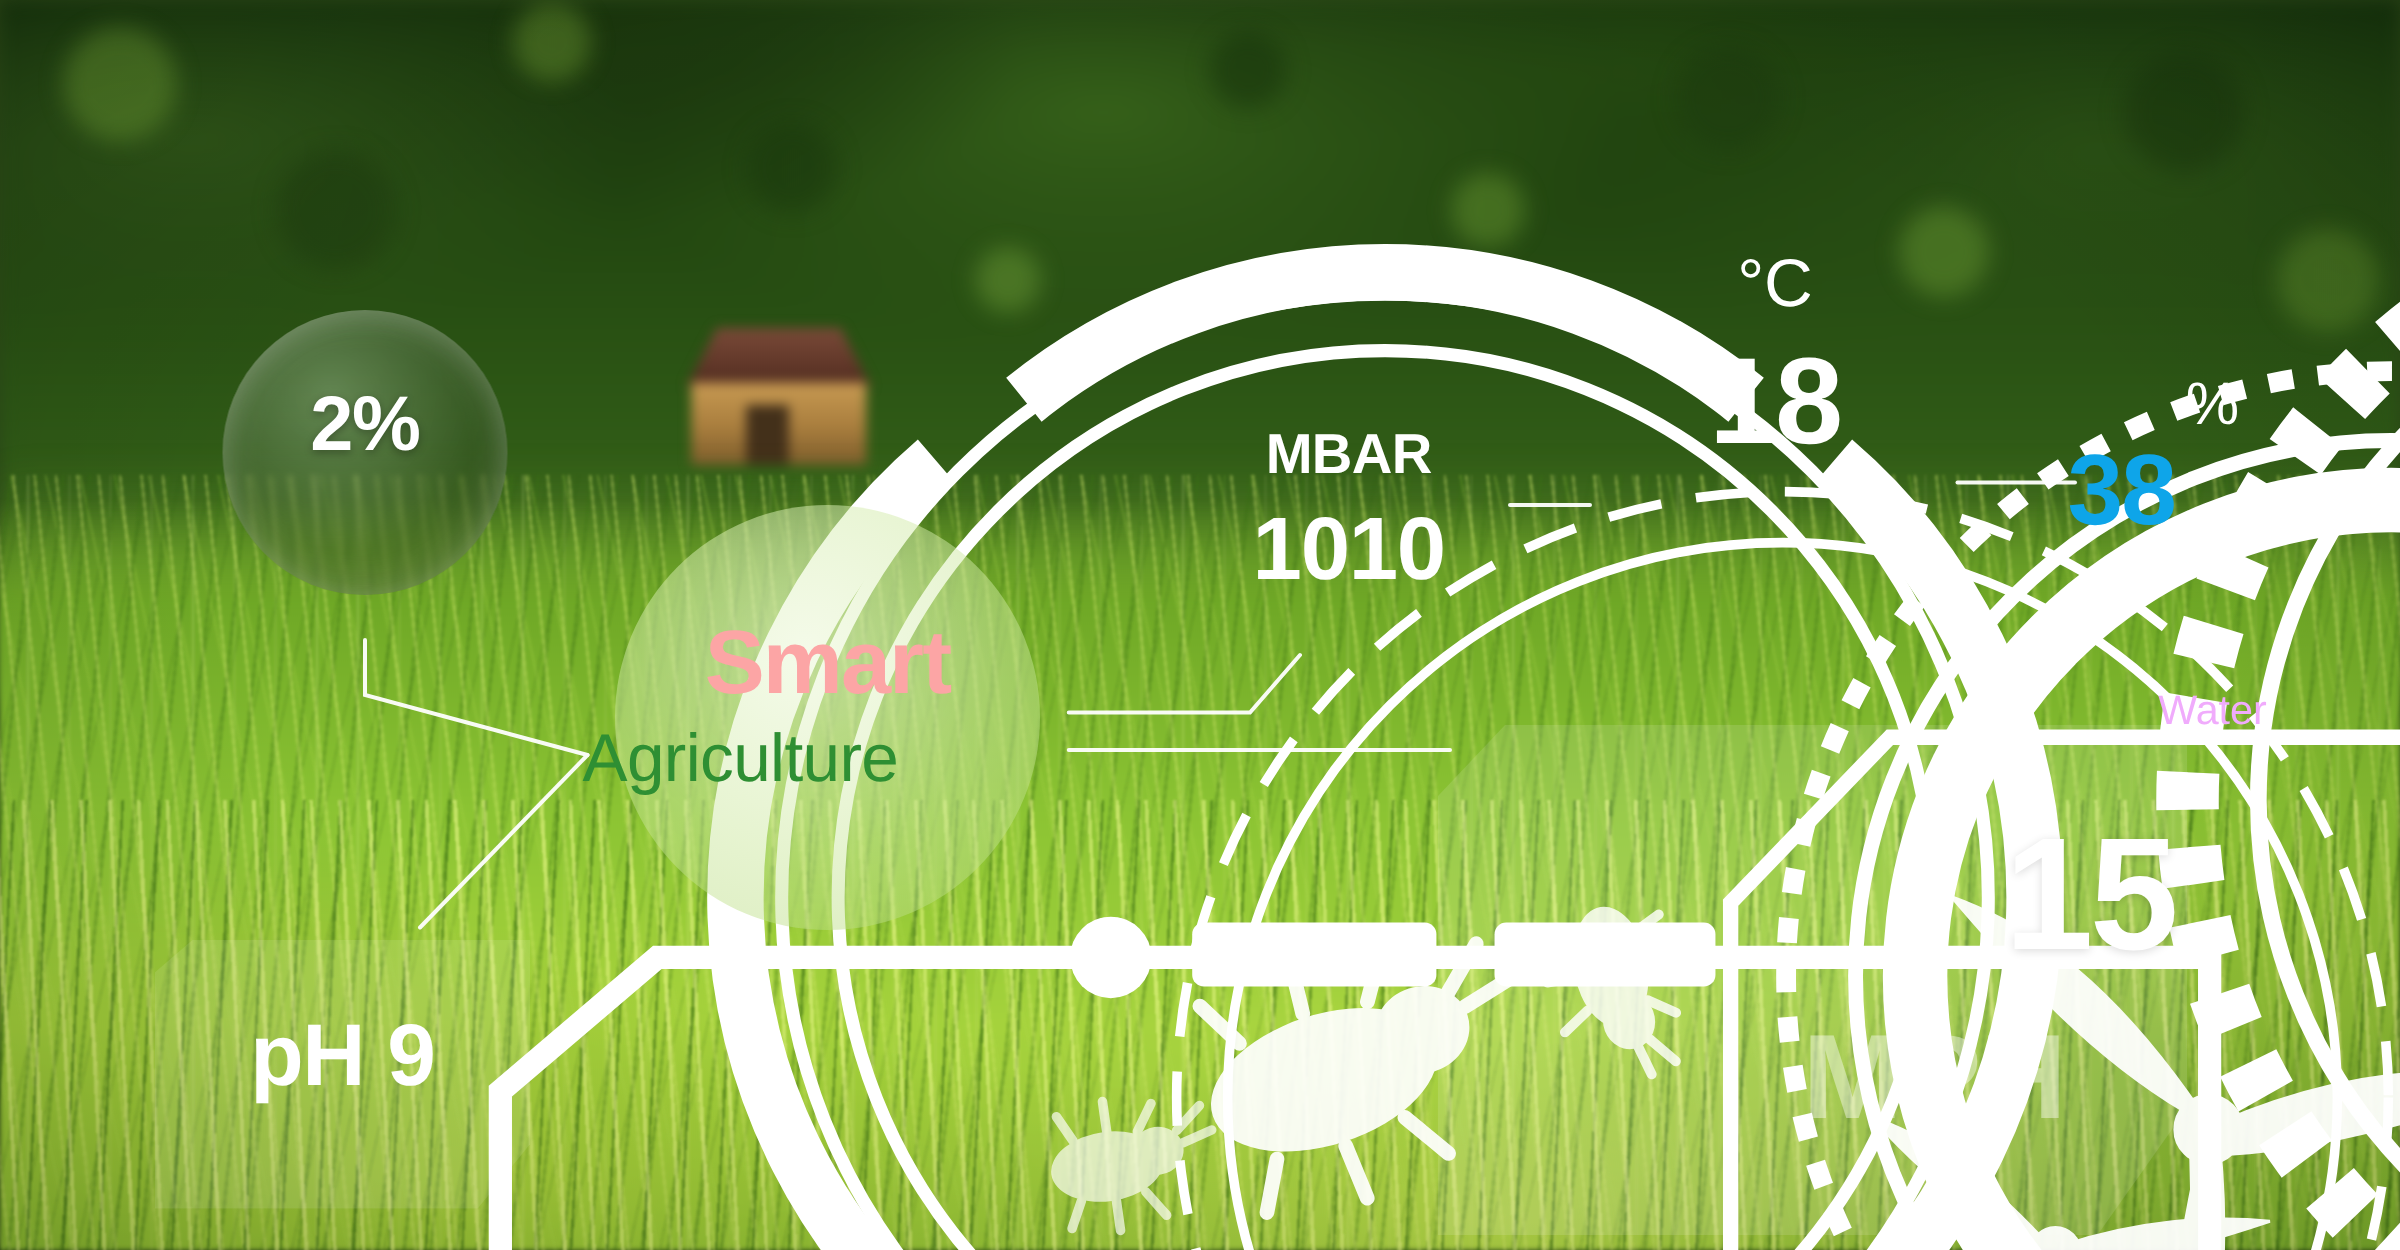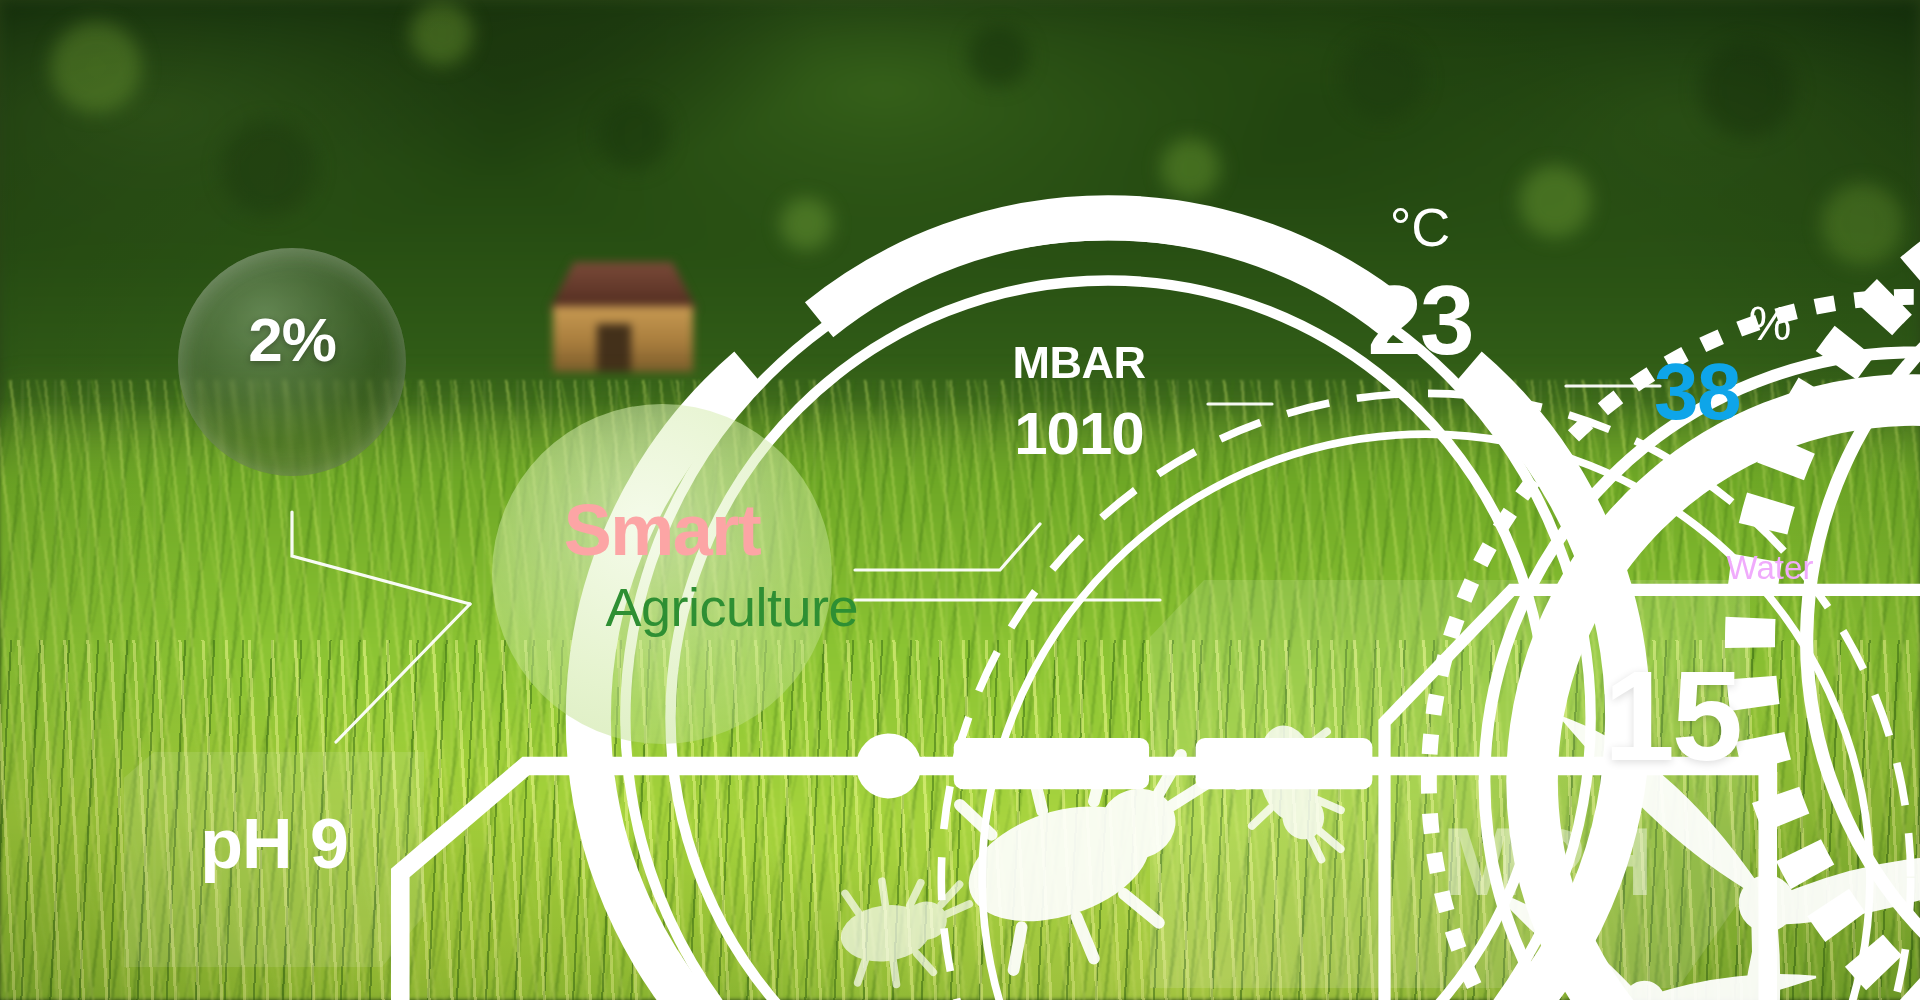--- a/index.html
+++ b/index.html
@@ -126,33 +126,33 @@
   #smart-hub{position:absolute;left:466px;top:378px;width:392px;height:392px;}
   .smart-disc{
     position:absolute;left:26px;top:26px;width:340px;height:340px;border-radius:50%;
     background:radial-gradient(circle at 45% 35%, rgba(238,248,220,.62) 0%, rgba(205,232,160,.50) 55%, rgba(172,212,110,.46) 100%);
   }
   #smart-title-main{
     position:absolute;left:0;top:118px;width:392px;text-align:center;
     font-size:72px;font-weight:700;color:#fca5a5;letter-spacing:-1.5px;line-height:.95;
   }
   #smart-title-sub{
-    position:absolute;left:0;top:198px;width:392px;text-align:right;
+    position:absolute;left:0;top:198px;width:392px;text-align:left;
     font-size:54px;font-weight:400;color:#2e8f33;letter-spacing:-.5px;
   }
 
   
   #mbar-gauge{position:absolute;left:953px;top:281px;width:252px;height:252px;}
   #mbar-unit{
     position:absolute;left:0;top:56px;width:252px;text-align:center;
     font-size:45px;font-weight:700;color:#fff;letter-spacing:-.5px;
   }
   #mbar-value{
     position:absolute;left:0;top:118px;width:252px;text-align:center;
-    font-size:60px;font-weight:700;color:#fff;letter-spacing:-1px;
+    font-size:71px;font-weight:700;color:#fff;letter-spacing:-1px;
   }
 
   
   #temp-gauge{position:absolute;left:1270px;top:140px;width:300px;height:300px;}
   #temp-unit{
     position:absolute;left:0;top:56px;width:300px;text-align:center;
     font-size:54px;font-weight:400;color:#fff;
   }
   #temp-value{
     position:absolute;left:0;top:124px;width:300px;text-align:center;
@@ -304,21 +304,21 @@
     </div>
 
     <div id="temp-gauge">
       <svg viewBox="0 0 300 300" width="300" height="300">
         <circle cx="150" cy="150" r="144" fill="none" stroke="#ffffff" stroke-width="15" stroke-dasharray="9 9"></circle>
         <circle cx="150" cy="150" r="127" fill="none" stroke="#ffffff" stroke-width="4"></circle>
 
         <path d="M 150 39 A 111 111 0 0 1 246 205" fill="none" stroke="#ffffff" stroke-width="18" stroke-linecap="butt"></path>
       </svg>
       <div id="temp-unit">°C</div>
-      <div id="temp-value">23</div>
+      <div id="temp-value">18</div>
     </div>
 
     <div id="water-gauge">
       <svg viewBox="0 0 232 232" width="232" height="232">
         <circle cx="116" cy="116" r="111" fill="none" stroke="#ffffff" stroke-width="13" stroke-dasharray="8 8"></circle>
         <circle cx="116" cy="116" r="97" fill="none" stroke="#ffffff" stroke-width="4"></circle>
 
         <path d="M 116 32 A 84 84 0 0 1 169 182" fill="none" stroke="#ffffff" stroke-width="15" stroke-linecap="butt"></path>
       </svg>
       <div id="water-unit">%</div>

